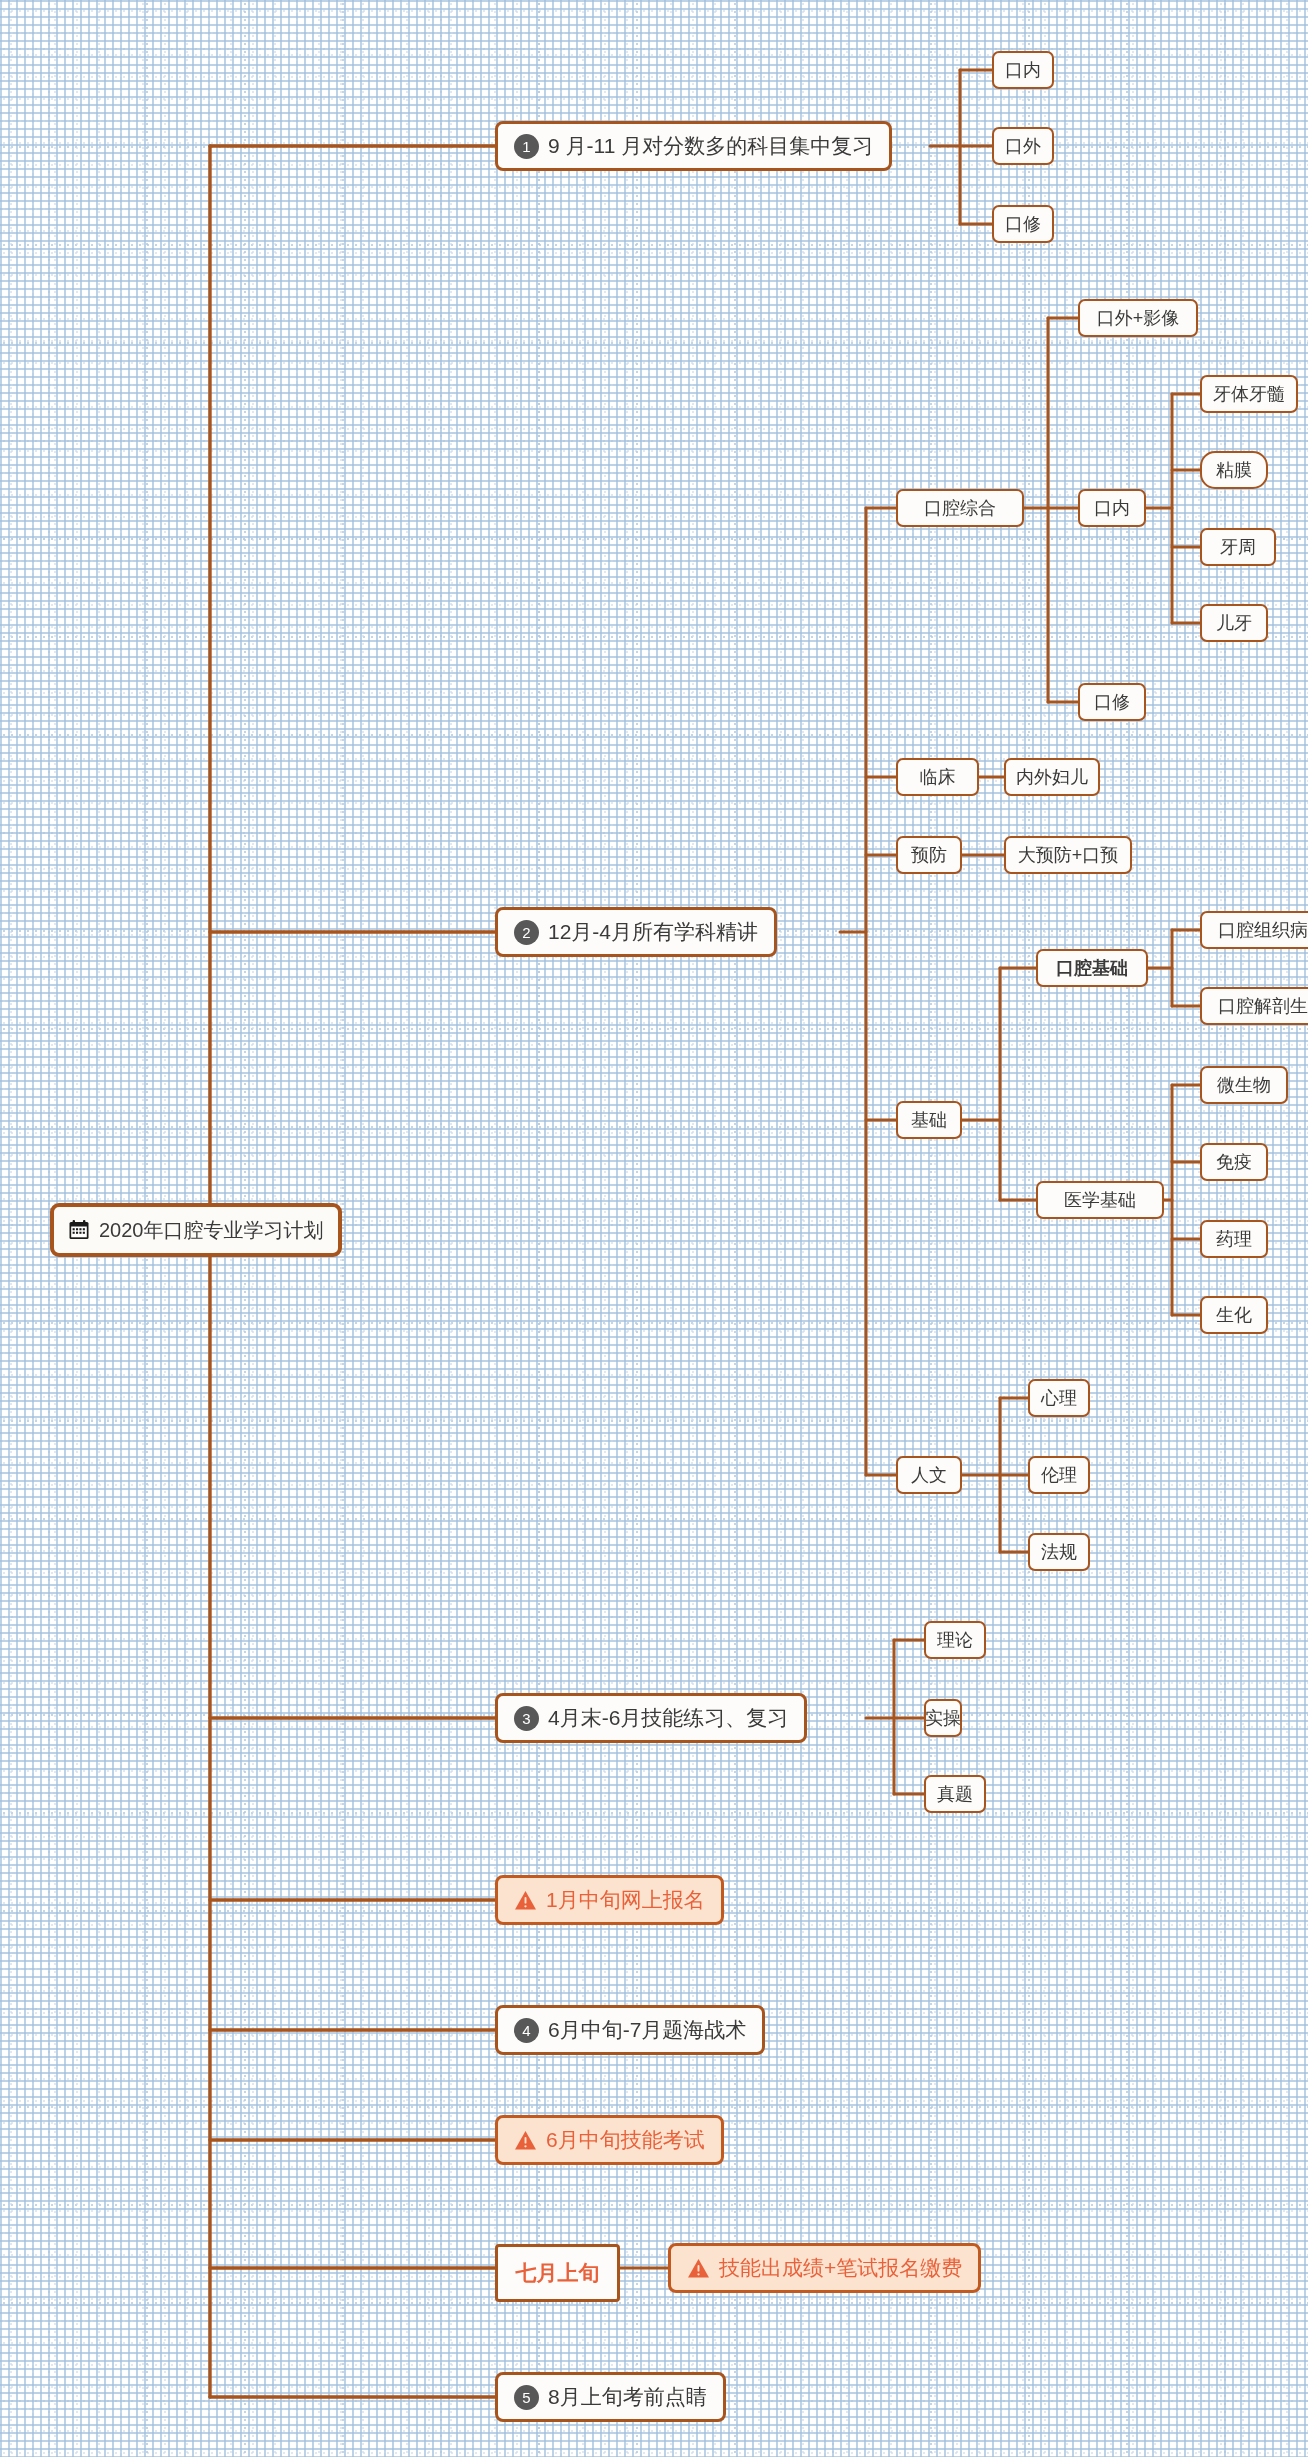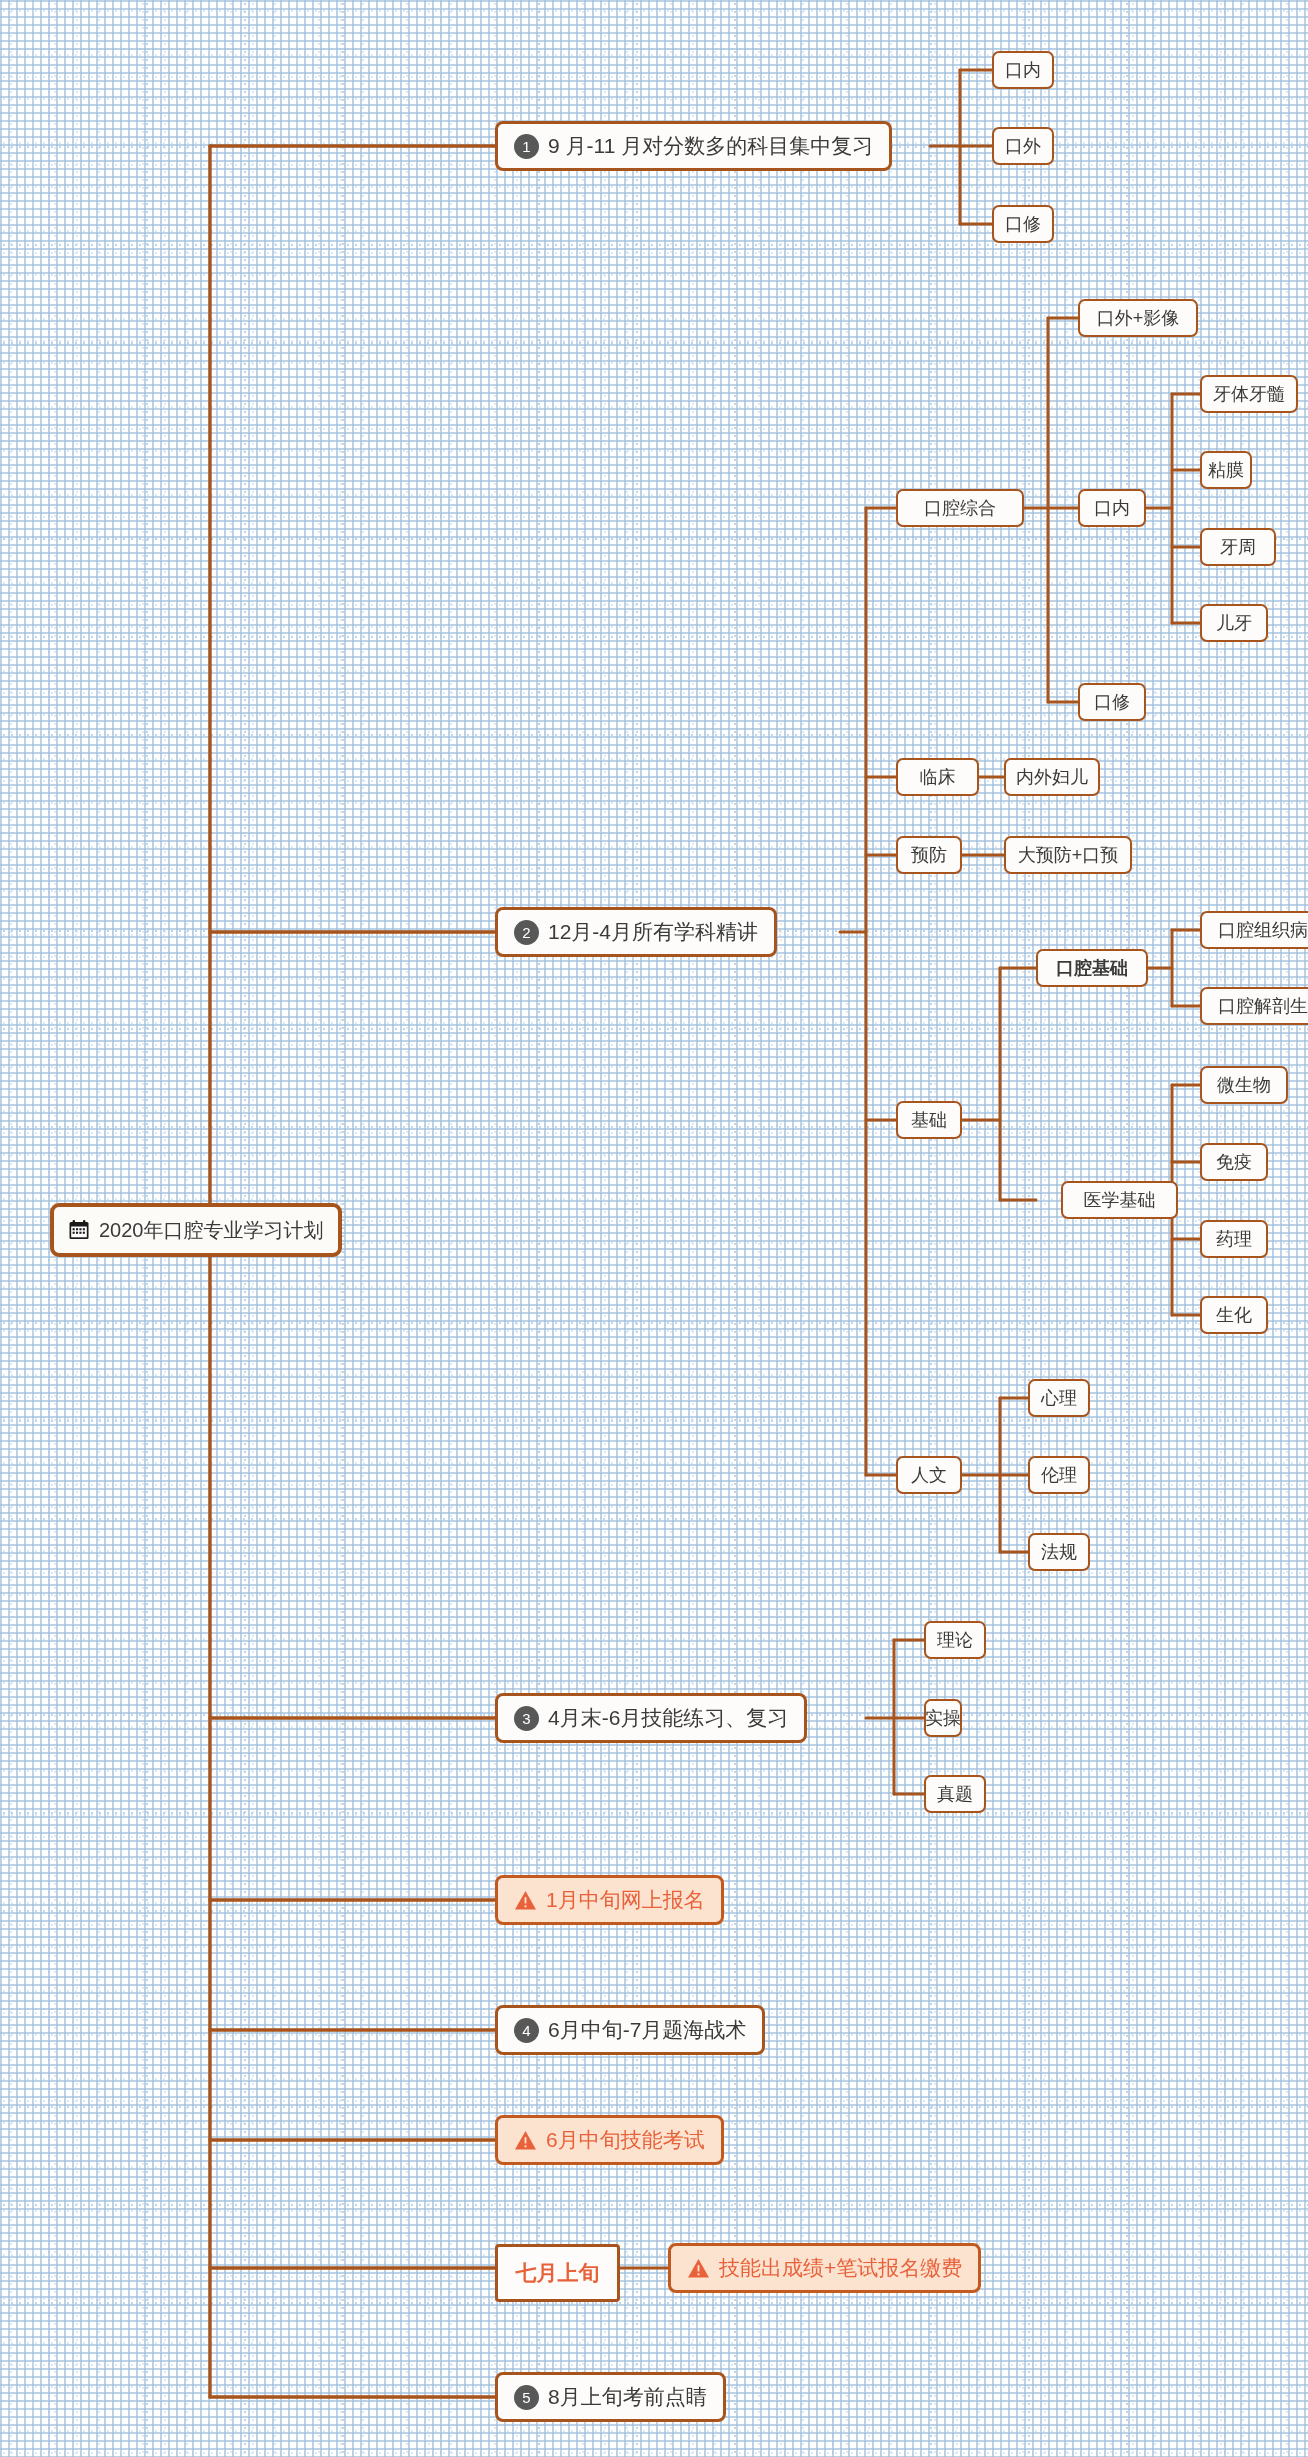--- a/index.html
+++ b/index.html
@@ -267,21 +267,21 @@
   </div>
   <div class="node n-sub" style="left:1078px; top:489px; width:68px;">
     <span>口内</span>
   </div>
   <div class="node n-sub" style="left:1078px; top:683px; width:68px;">
     <span>口修</span>
   </div>
   <div class="node n-sub" style="left:1200px; top:375px; width:98px;">
     <span>牙体牙髓</span>
   </div>
-  <div class="node n-sub" style="left:1200px; top:451px; width:52px;">
+  <div class="node n-sub" style="left:1200px; top:451px; width:68px;border-radius:15px;">
     <span>粘膜</span>
   </div>
   <div class="node n-sub" style="left:1200px; top:528px; width:76px;">
     <span>牙周</span>
   </div>
   <div class="node n-sub" style="left:1200px; top:604px; width:68px;">
     <span>儿牙</span>
   </div>
 
   <div class="node n-sub" style="left:896px; top:758px; width:83px;">
@@ -303,21 +303,21 @@
   </div>
   <div class="node n-sub" style="left:1036px; top:949px; width:112px;font-weight:bold;">
     <span>口腔基础</span>
   </div>
   <div class="node n-sub" style="left:1200px; top:911px; width:162px;">
     <span>口腔组织病理学</span>
   </div>
   <div class="node n-sub" style="left:1200px; top:987px; width:162px;">
     <span>口腔解剖生理学</span>
   </div>
-  <div class="node n-sub" style="left:1036px; top:1181px; width:117px;margin-left:25px;">
+  <div class="node n-sub" style="left:1036px; top:1181px; width:128px;">
     <span>医学基础</span>
   </div>
   <div class="node n-sub" style="left:1200px; top:1066px; width:88px;">
     <span>微生物</span>
   </div>
   <div class="node n-sub" style="left:1200px; top:1143px; width:68px;">
     <span>免疫</span>
   </div>
   <div class="node n-sub" style="left:1200px; top:1220px; width:68px;">
     <span>药理</span>

